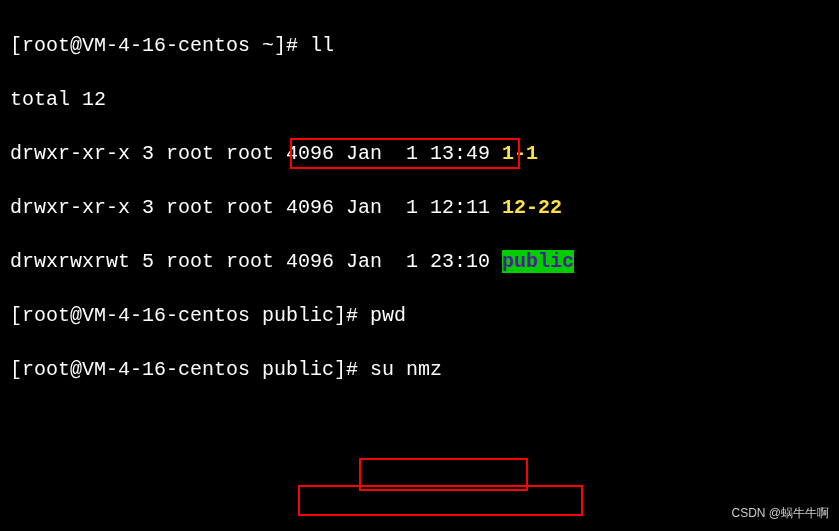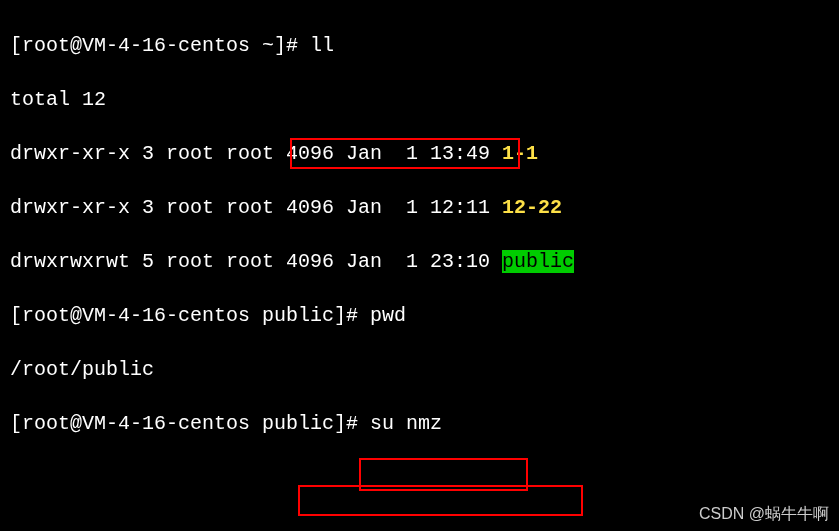--- a/index.html
+++ b/index.html
@@ -17,21 +17,21 @@
     }
     .terminal {
       padding: 5px 10px;
       white-space: pre;
     }
     .line {
       display: block;
       position: relative;
     }
     .blue { color: #fde047; font-weight: bold; }
-    .green-bg { background: #00cc00; color: #000000; font-weight: normal; text-align: right; }
+    .green-bg { background: #00cc00; color: #4c1d95; font-weight: bold; text-align: right; }
     .red-box1 {
       border: 2px solid #ff0000;
       position: absolute;
       left: 290px;
       top: 138px;
       width: 226px;
       height: 27px;
       pointer-events: none;
     }
     .red-box2 {
@@ -50,36 +50,35 @@
       top: 485px;
       width: 281px;
       height: 27px;
       pointer-events: none;
     }
     .watermark {
       position: absolute;
       bottom: 4px;
       right: 10px;
       color: #ccc;
-      font-size: 16px;
+      font-size: 12px;
       font-family: sans-serif;
       margin-top: 28px;
     }
   </style>
 </head>
 <body>
 
 <div class="terminal">
 <span class="line"><span>[root@VM-4-16-centos ~]# </span><span>ll</span></span>
 <span class="line">total 12</span>
 <span class="line"><span>drwxr-xr-x 3 root root 4096 Jan  1 13:49 </span><span class="blue">1-1</span></span>
 <span class="line"><span>drwxr-xr-x 3 root root 4096 Jan  1 12:11 </span><span class="blue">12-22</span></span>
 <span class="line"><span>drwxrwxrwt 5 root root 4096 Jan  1 23:10 </span><span class="green-bg">public</span></span>
 <span class="line"><span>[root@VM-4-16-centos public]# </span><span>pwd</span></span>
-<span class="line">/root/public</span>
 <span class="line"><span>[root@VM-4-16-centos public]# </span><span>su nmz</span></span>
 
 
 
 
 
 
 
 
 

